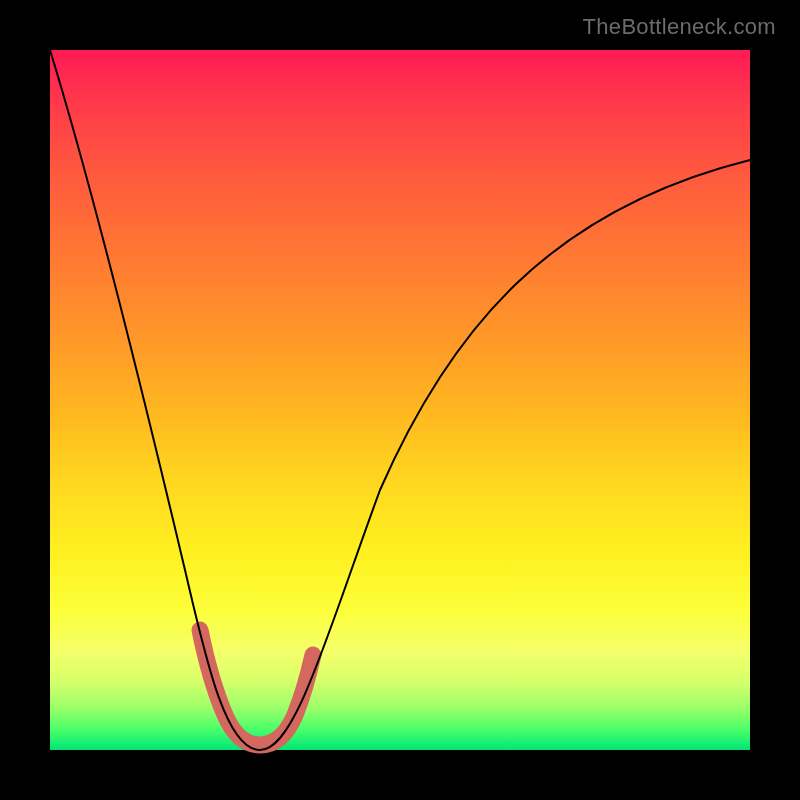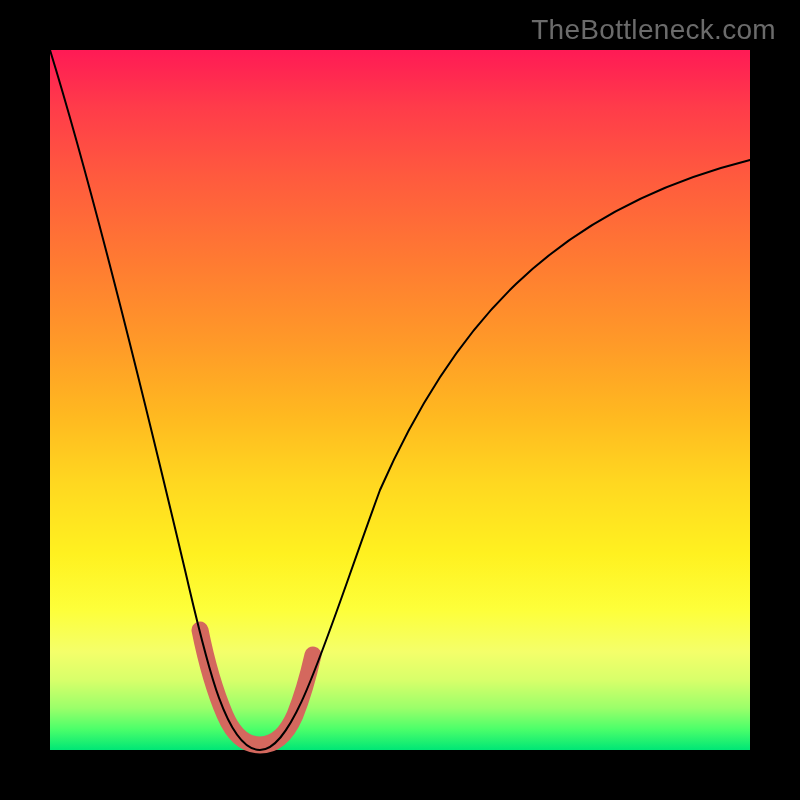--- a/index.html
+++ b/index.html
@@ -40,21 +40,21 @@
       #9bff6a 94%,
       #4cff6a 97%,
       #00e676 100%
     );
   }
   .watermark {
     position: absolute;
     top: 14px;
     right: 24px;
     color: #6b6b6b;
-    font-size: 28px;
+    font-size: 22px;
     letter-spacing: 0.3px;
     pointer-events: none;
   }
   svg.curves {
     position: absolute;
     left: 0;
     top: 0;
     width: 700px;
     height: 700px;
     overflow: visible;

